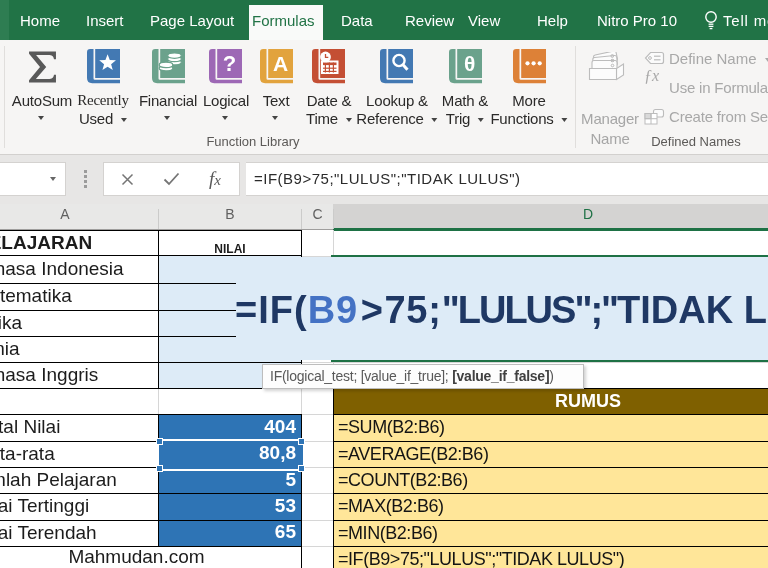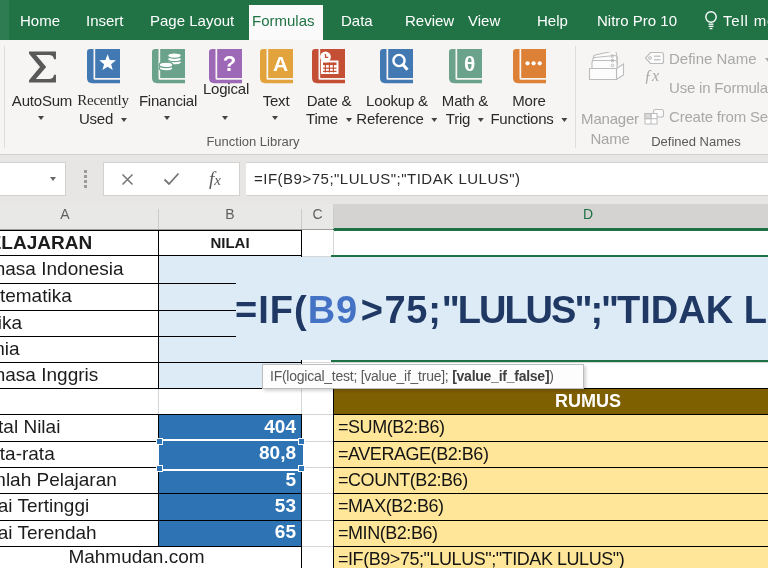--- a/index.html
+++ b/index.html
@@ -78,21 +78,21 @@
   </g>
 </svg>
 <div class="blab" style="left:168px;top:92px;">Financial</div>
 <div class="arrd" style="left:164px;top:116px;"></div>
 
 <svg class="ab" style="left:209px;top:49px;" width="33" height="35" viewBox="0 0 33 35">
   <path d="M6.5 0 H3.2 Q0 0 0 3.2 V29 Q0 34.2 5.2 34.2 H33 V30.7 H7.8 Q6.5 30.7 6.5 29.4 Z" fill="#9d68b5"></path>
   <rect x="8.2" y="0" width="24.8" height="29" fill="#9d68b5"></rect>
   <text x="20.6" y="21.5" font-size="22" font-weight="bold" fill="#fff" text-anchor="middle" font-family="Liberation Sans,sans-serif">?</text>
 </svg>
-<div class="blab" style="left:226px;top:80px;">Logical</div>
+<div class="blab" style="left:226px;top:92px;">Logical</div>
 <div class="arrd" style="left:222px;top:116px;"></div>
 
 <svg class="ab" style="left:260px;top:49px;" width="33" height="35" viewBox="0 0 33 35">
   <path d="M6.5 0 H3.2 Q0 0 0 3.2 V29 Q0 34.2 5.2 34.2 H33 V30.7 H7.8 Q6.5 30.7 6.5 29.4 Z" fill="#e2a33d"></path>
   <rect x="8.2" y="0" width="24.8" height="29" fill="#e2a33d"></rect>
   <text x="20.6" y="21.5" font-size="21" font-weight="bold" fill="#fff" text-anchor="middle" font-family="Liberation Sans,sans-serif">A</text>
 </svg>
 <div class="blab" style="left:276px;top:92px;">Text</div>
 <div class="arrd" style="left:272px;top:116px;"></div>
 
@@ -256,21 +256,21 @@
 <div class="hl" style="left:333px;top:546px;width:435px;"></div>
 <div class="vl" style="left:333px;top:388px;height:180px;"></div>
 
 <div class="ab" style="left:236px;top:257px;width:532px;height:103px;background:#ddebf7;"></div>
 <div class="t" style="left:235px;top:259px;height:103px;line-height:103px;font-size:38px;font-weight:bold;color:#1f3864;"><span style="letter-spacing:1px;">=IF(</span><span style="color:#4472c4;letter-spacing:1px;">B9</span><span style="padding-left:2.5px;letter-spacing:1.5px;">&gt;</span><span style="letter-spacing:0.8px;">75;</span><span style="letter-spacing:-2px;">"LULUS";"</span><span>TIDAK LULUS")</span></div>
 
 <div class="ab" style="left:331px;top:255px;width:437px;height:2px;background:#1e7145;"></div>
 <div class="ab" style="left:331px;top:360px;width:437px;height:2px;background:#1e7145;"></div>
 
 <div class="cellL" style="left:-24px;top:231px;height:24px;line-height:24px;font-weight:bold;">PELAJARAN</div>
-<div class="t" style="left:159px;top:231px;width:142px;height:24px;line-height:24px;text-align:center;font-size:15px;font-weight:bold;color:#1c1c1c;">NILAI</div>
+<div class="t" style="left:159px;top:237px;width:142px;height:24px;line-height:24px;text-align:center;font-size:12px;font-weight:bold;color:#1c1c1c;">NILAI</div>
 <div class="cellL" style="left:-28.5px;top:256px;height:26px;line-height:26px;">Bahasa Indonesia</div>
 <div class="cellL" style="left:-26.5px;top:283px;height:26px;line-height:26px;">Matematika</div>
 <div class="cellL" style="left:-27.5px;top:310px;height:26px;line-height:26px;">Fisika</div>
 <div class="cellL" style="left:-28px;top:336px;height:26px;line-height:26px;">Kimia</div>
 <div class="cellL" style="left:-28.5px;top:362px;height:26px;line-height:26px;">Bahasa Inggris</div>
 
 <div class="cellL" style="left:-22px;top:414px;height:26px;line-height:26px;">Total Nilai</div>
 <div class="cellL" style="left:-24.5px;top:441px;height:26px;line-height:26px;">Rata-rata</div>
 <div class="cellL" style="left:-30px;top:467px;height:26px;line-height:26px;">Jumlah Pelajaran</div>
 <div class="cellL" style="left:-24.5px;top:493px;height:26px;line-height:26px;">Nilai Tertinggi</div>

